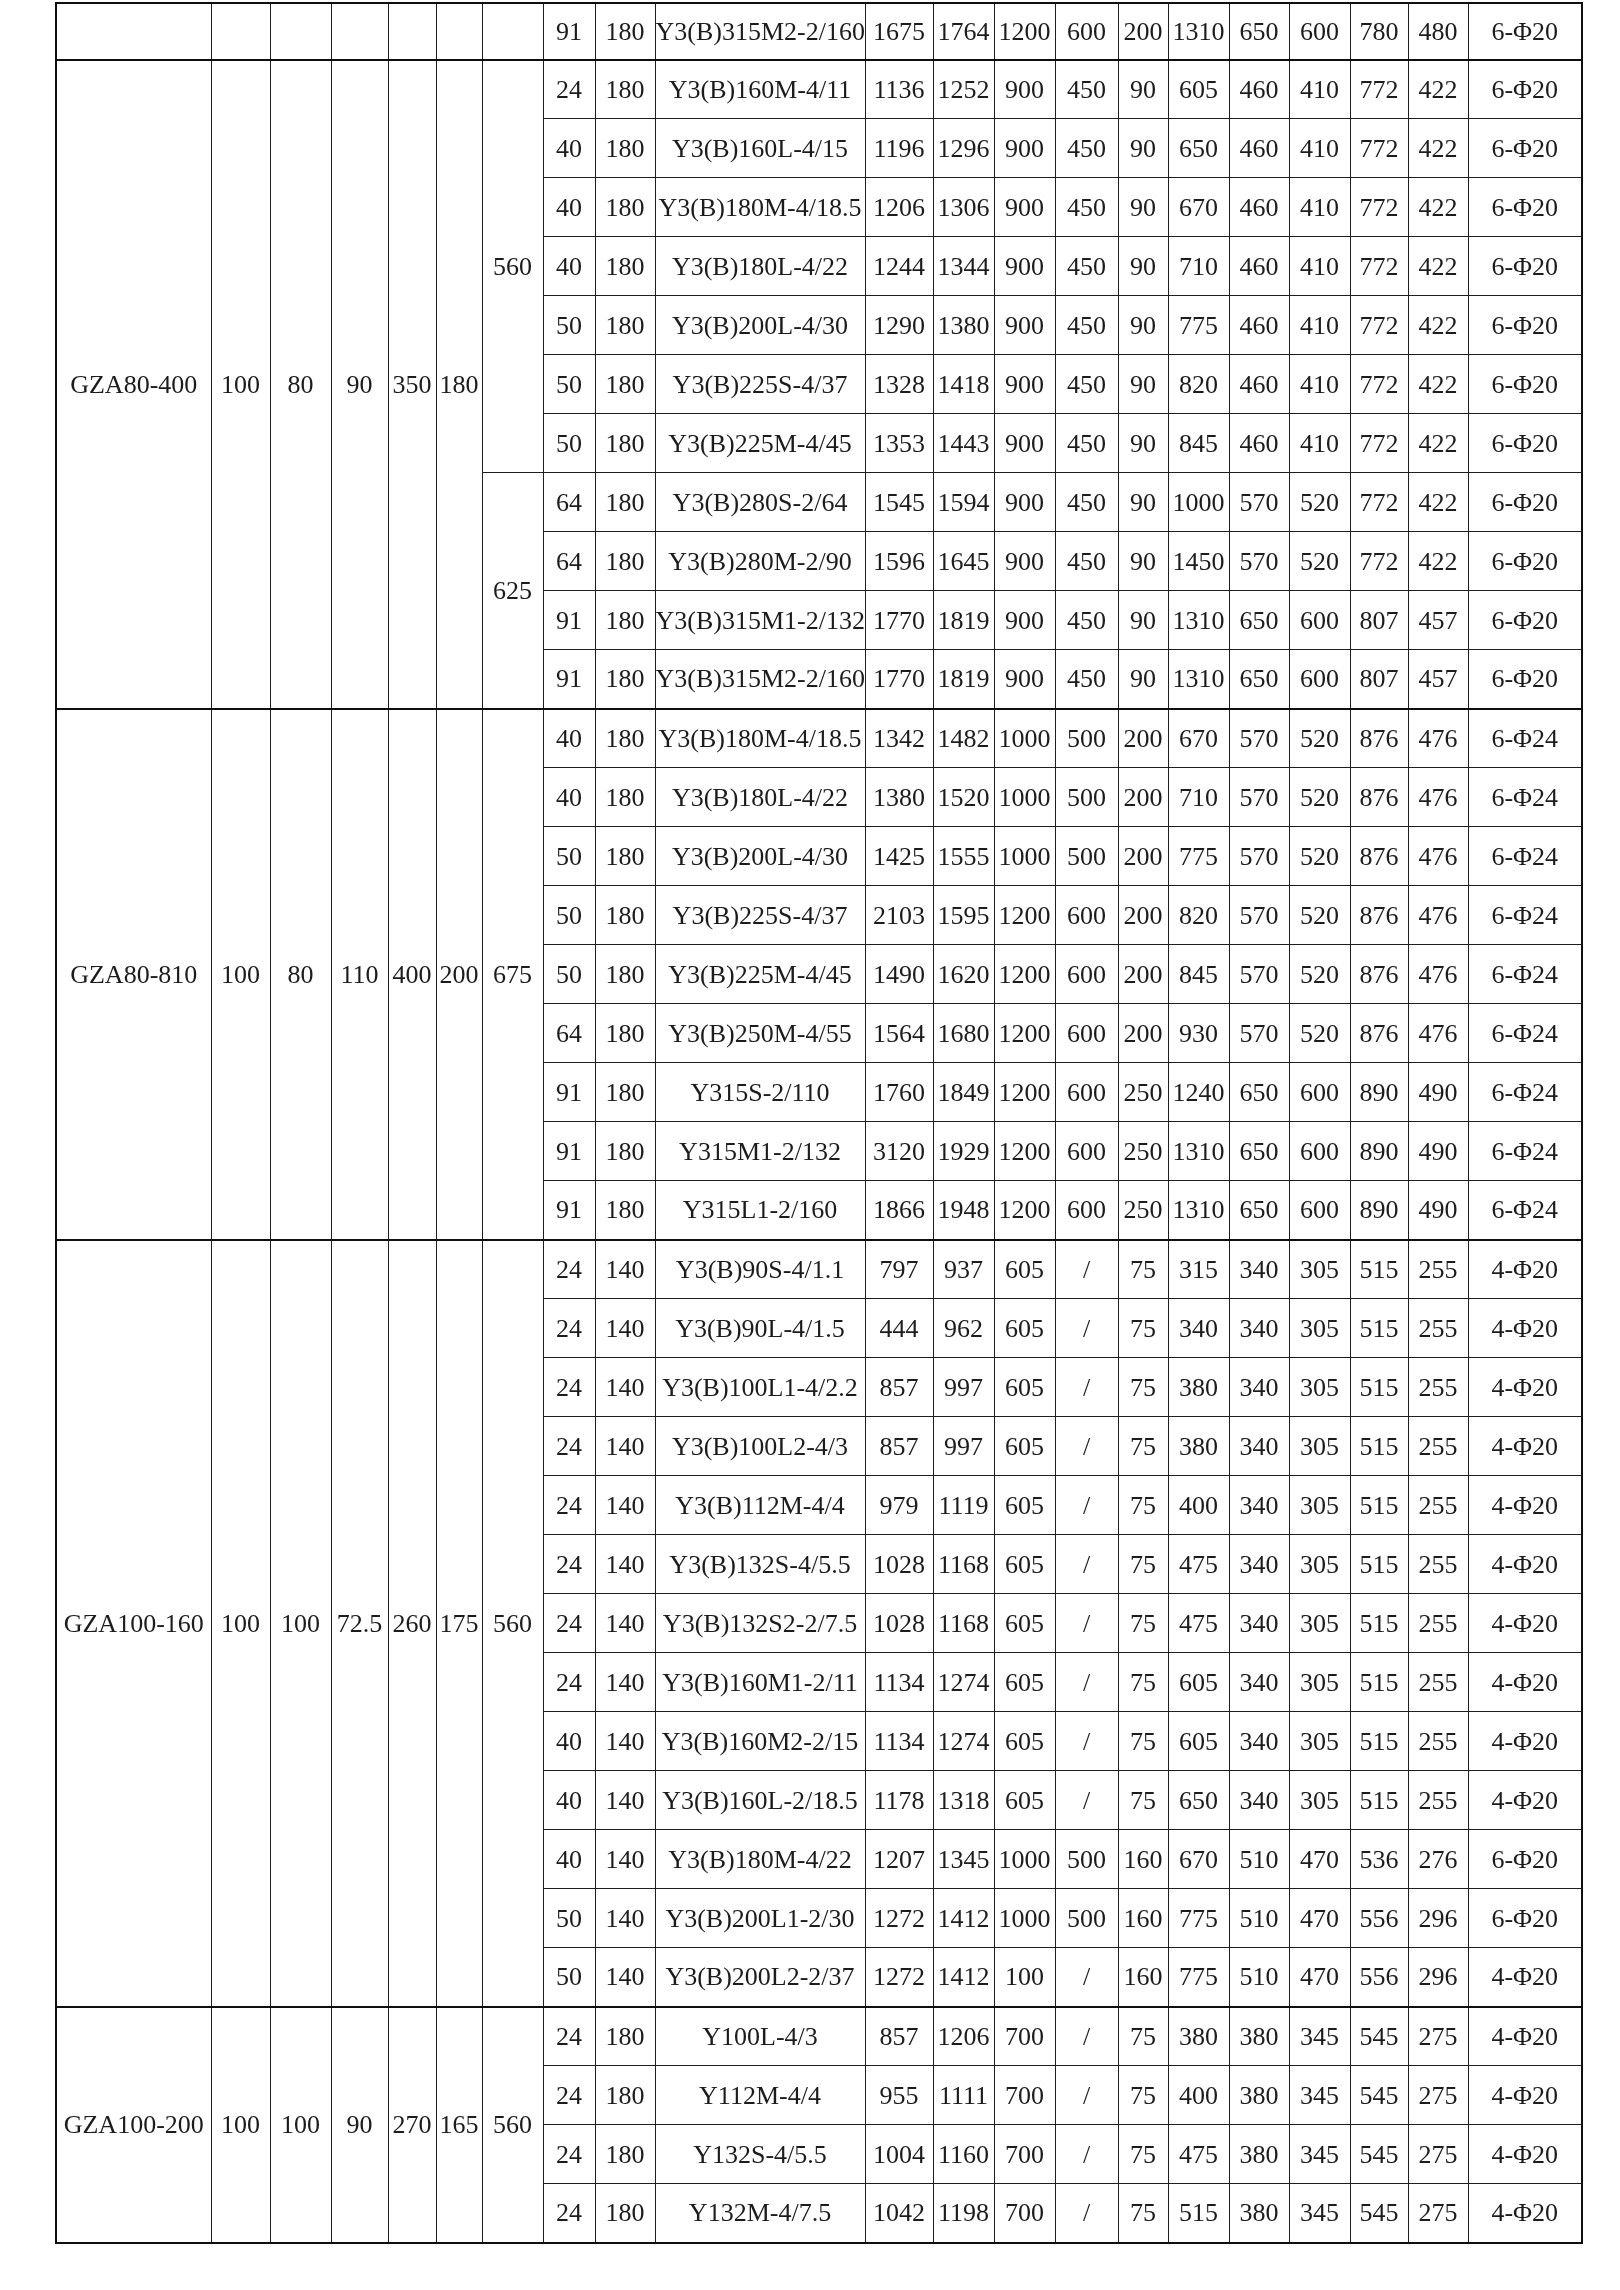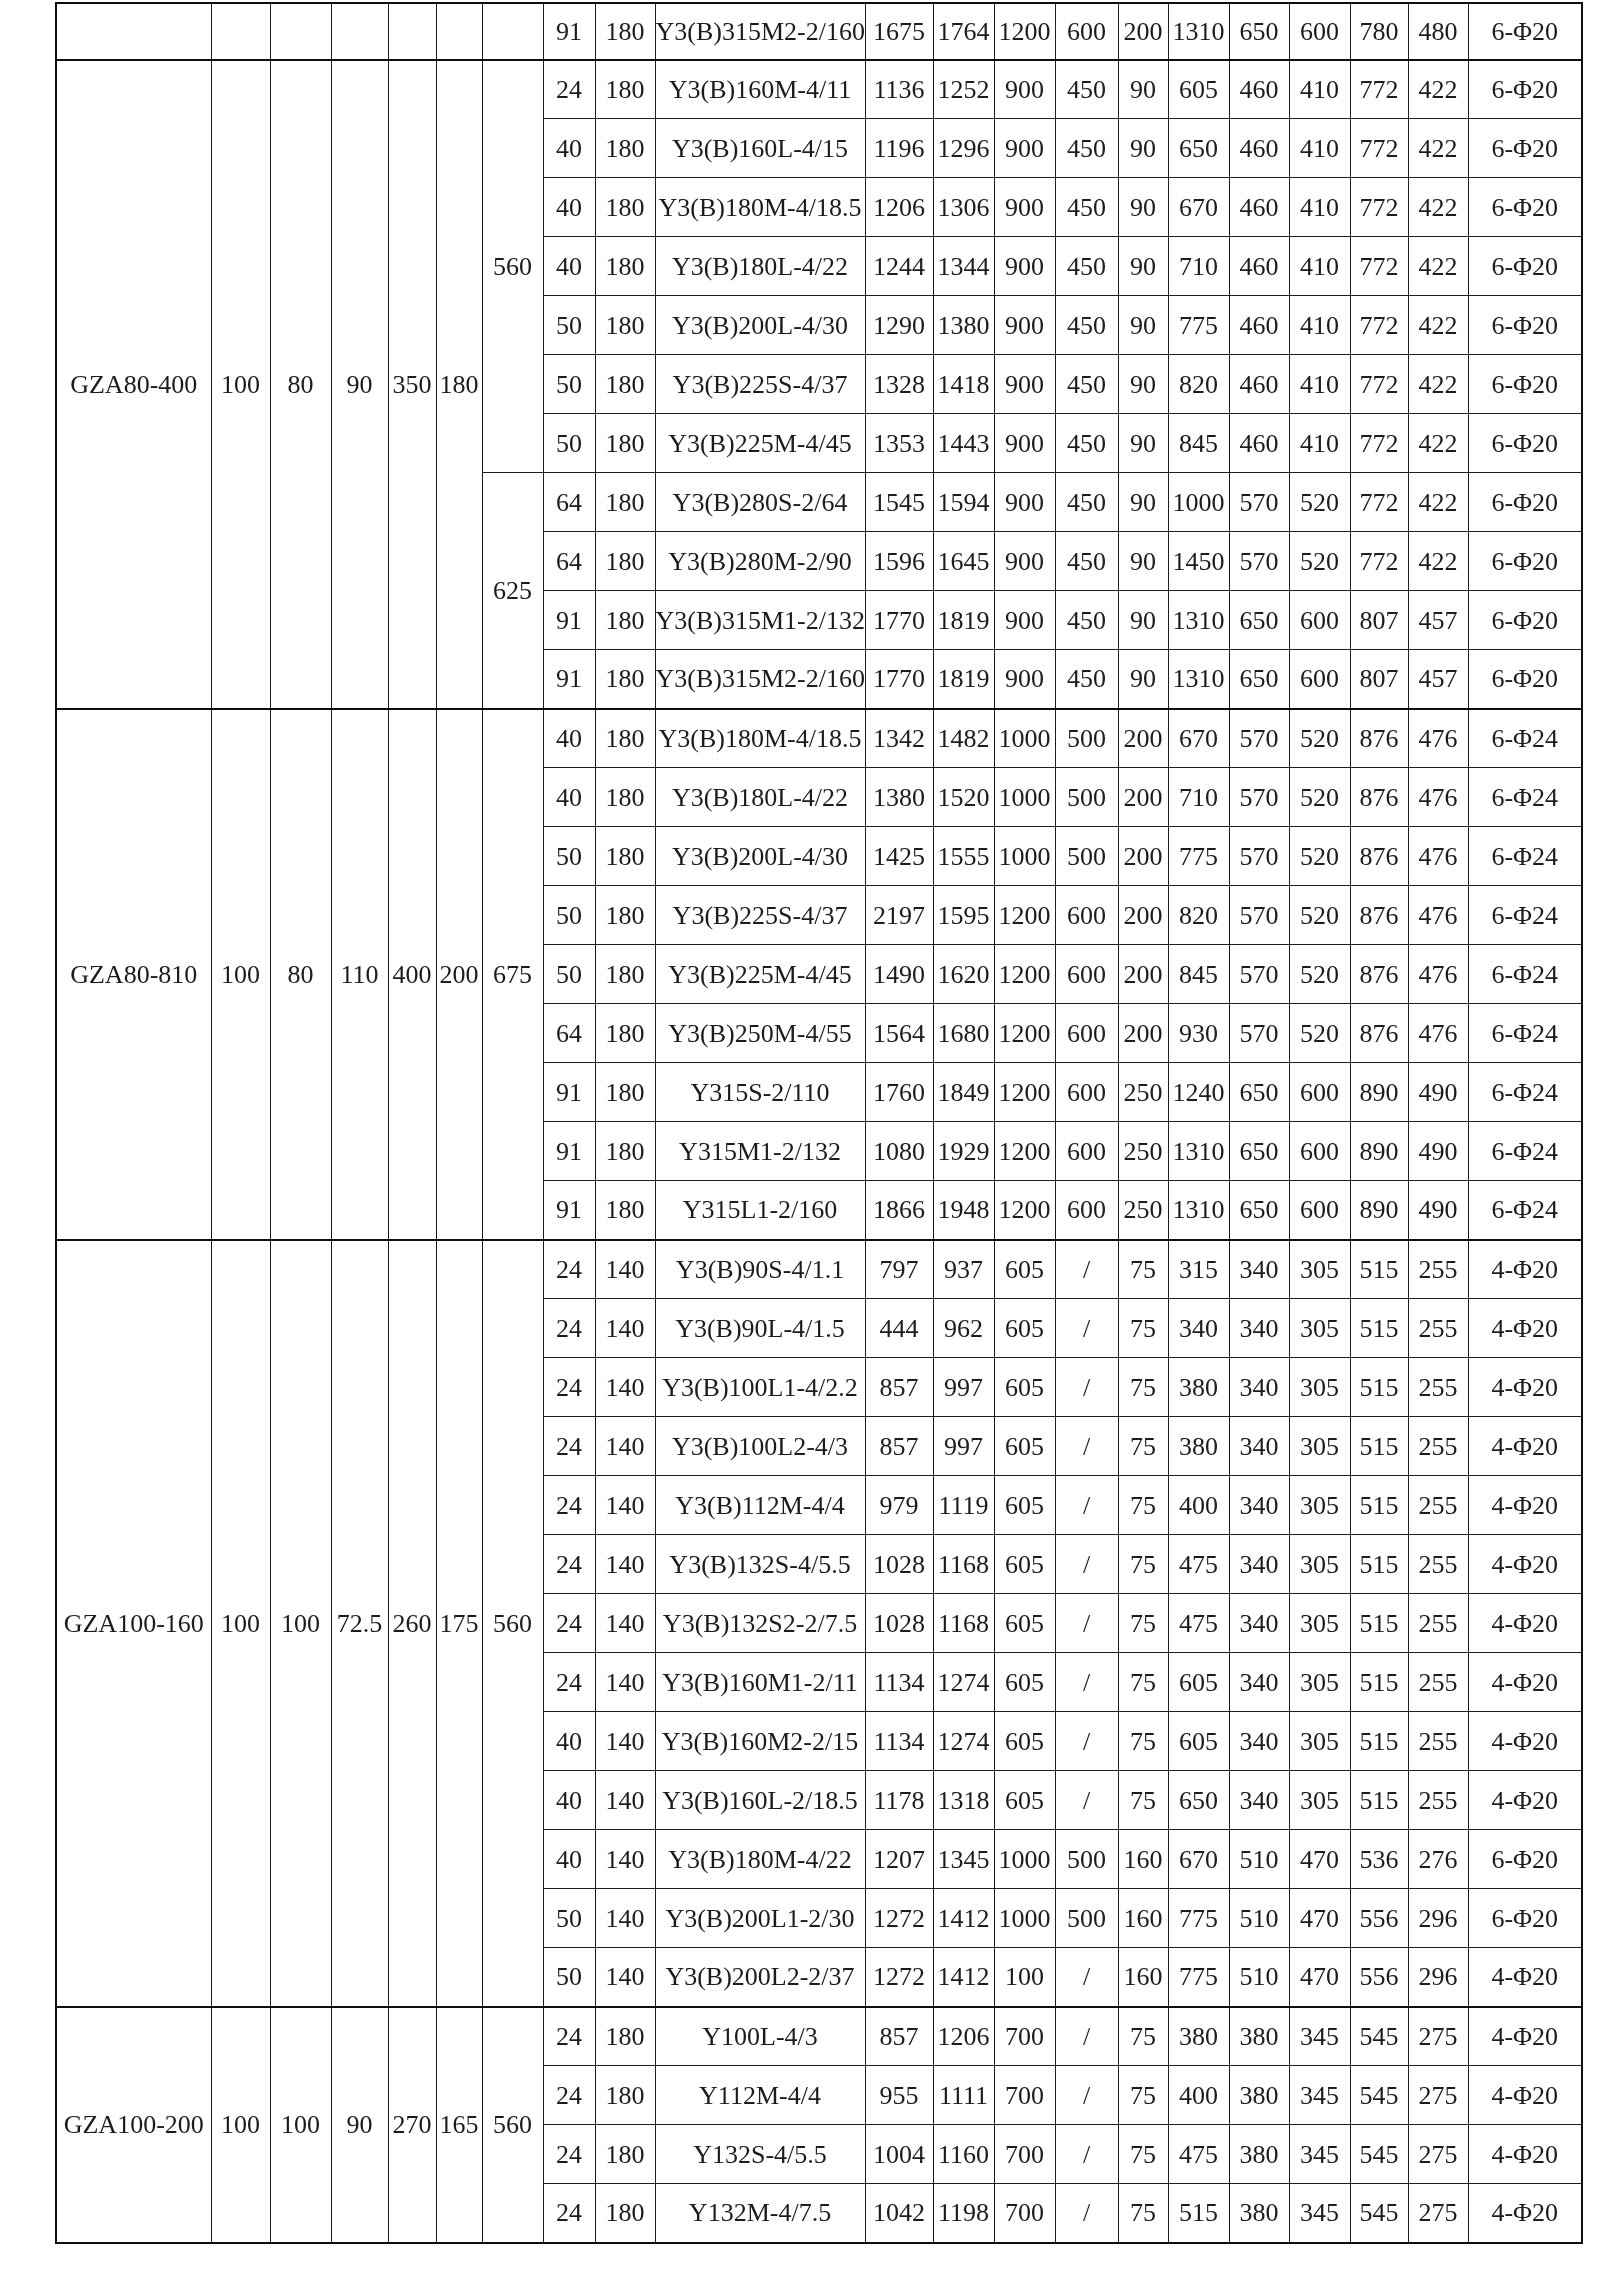--- a/index.html
+++ b/index.html
@@ -322,21 +322,21 @@
         <td>570</td>
         <td>520</td>
         <td>876</td>
         <td>476</td>
         <td>6-Φ24</td>
       </tr>
       <tr>
         <td>50</td>
         <td>180</td>
         <td>Y3(B)225S-4/37</td>
-        <td>2197</td>
+        <td>2103</td>
         <td>1595</td>
         <td>1200</td>
         <td>600</td>
         <td>200</td>
         <td>820</td>
         <td>570</td>
         <td>520</td>
         <td>876</td>
         <td>476</td>
         <td>6-Φ24</td>
@@ -386,21 +386,21 @@
         <td>650</td>
         <td>600</td>
         <td>890</td>
         <td>490</td>
         <td>6-Φ24</td>
       </tr>
       <tr class="cream">
         <td>91</td>
         <td>180</td>
         <td>Y315M1-2/132</td>
-        <td>1080</td>
+        <td>3120</td>
         <td>1929</td>
         <td>1200</td>
         <td>600</td>
         <td>250</td>
         <td>1310</td>
         <td>650</td>
         <td>600</td>
         <td>890</td>
         <td>490</td>
         <td>6-Φ24</td>

